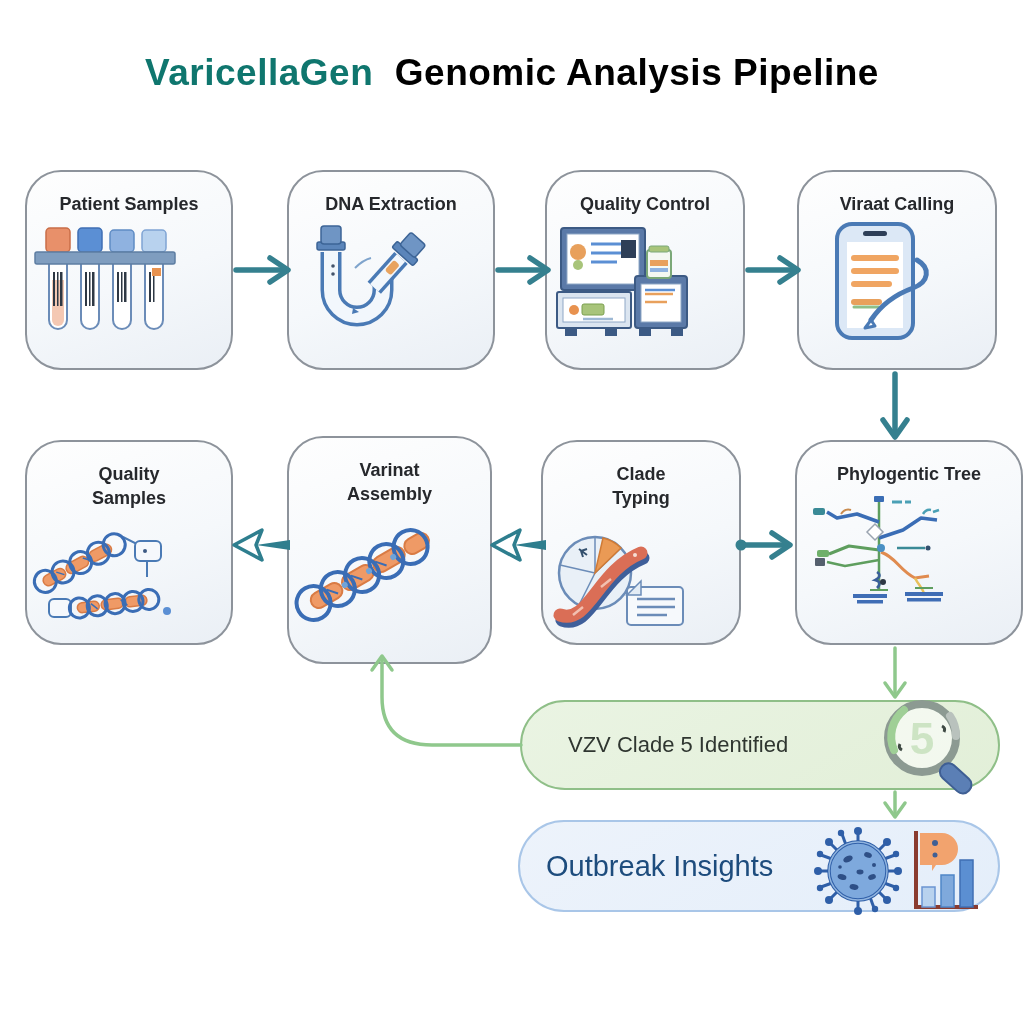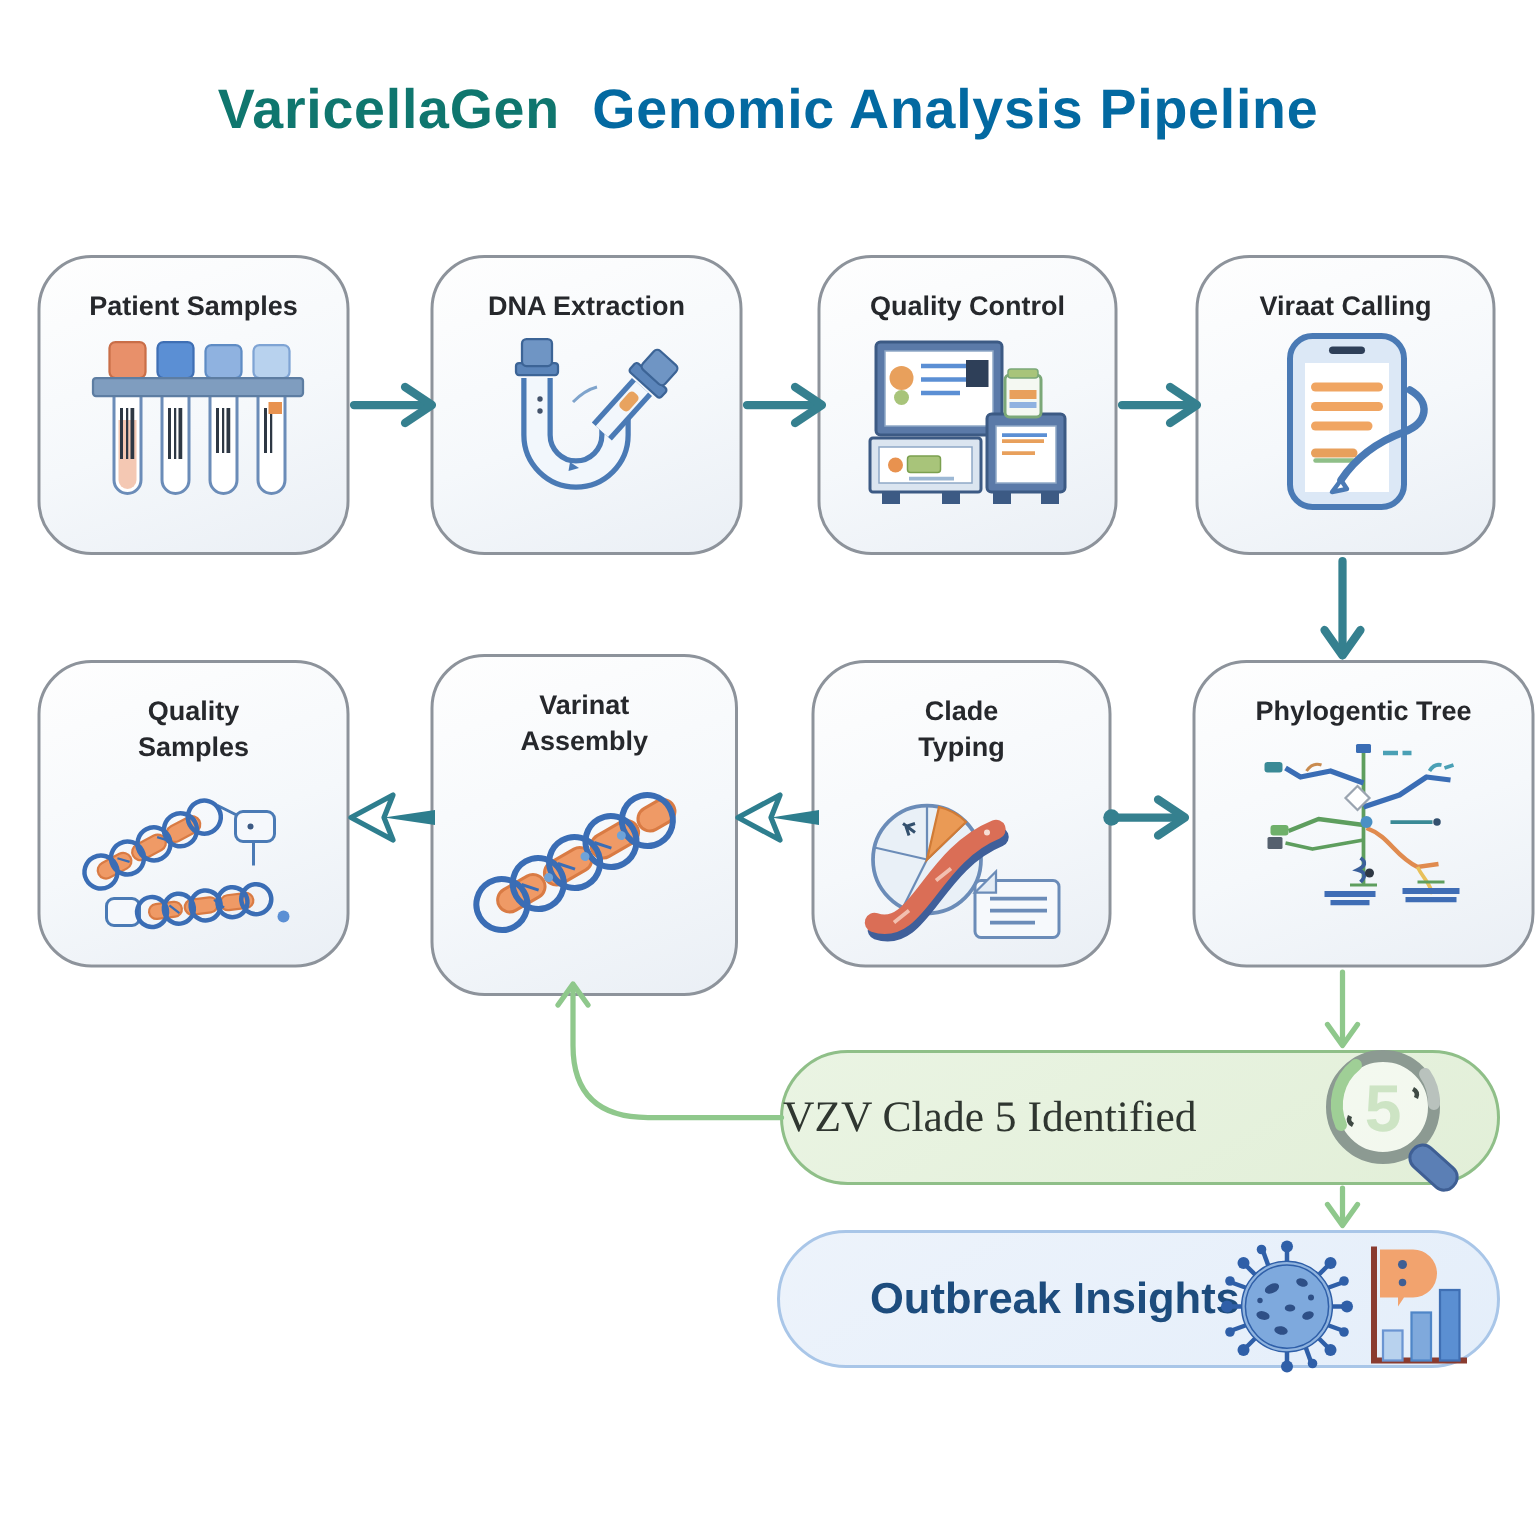--- a/index.html
+++ b/index.html
@@ -5,49 +5,49 @@
   html,body{margin:0;padding:0;}
   body{
     width:1024px;height:1024px;position:relative;background:#ffffff;
     font-family:"Liberation Sans", sans-serif;overflow:hidden;
   }
   .title{
     position:absolute;top:52px;left:0;width:1024px;text-align:center;
     font-size:37px;letter-spacing:.5px;white-space:nowrap;
   }
   .title .brand{font-weight:700;color:#0f766e;}
-  .title .rest{font-weight:600;color:#0369a1;margin-top:16px;}
+  .title .rest{font-weight:600;color:#000000;margin-top:16px;}
   .stage-box{
     position:absolute;border:2px solid #8d939b;border-radius:36px;
     background:linear-gradient(160deg,#fefefe 0%,#f5f8fb 55%,#eaeff5 100%);
-    box-sizing:border-box;display:flex;flex-direction:column;align-items:center;
+    box-sizing:border-box;display:flex;flex-direction:column;
   }
   .stage-label{
     margin-top:20px;font-size:18px;font-weight:700;color:#26282c;
     text-align:center;line-height:1.35;
   }
   .stage-icon{margin-top:4px;}
   .result-box{
     position:absolute;box-sizing:border-box;display:flex;align-items:center;
   }
   .green-box{
     left:520px;top:700px;width:480px;height:90px;border-radius:45px;
     background:linear-gradient(150deg,#eaf4e3 0%,#e2efd8 100%);
     border:2px solid #8fbf88;
   }
   .green-box .result-text{
-    font-size:29px;color:#2f3630;font-weight:500;font-family:Liberation Serif, serif;
+    margin-left:46px;font-size:22px;color:#2f3630;font-weight:500;
   }
   .blue-box{
     left:518px;top:820px;width:482px;height:92px;border-radius:46px;
     background:linear-gradient(150deg,#edf3fb 0%,#e4eefa 100%);
     border:2px solid #a9c6e8;
   }
   .blue-box .result-text{
-    margin-left:60px;font-size:29px;color:#1d4c7d;font-weight:700;
+    margin-left:26px;font-size:29px;color:#1d4c7d;font-weight:400;
   }
   .mag-wrap{position:absolute;right:14px;top:-10px;}
   .blue-icons{position:absolute;right:16px;top:3px;display:flex;align-items:center;gap:4px;}
   svg{display:block;}
   .arrows{position:absolute;left:0;top:0;pointer-events:none;}
 </style>
 </head>
 <body>
 
 <div class="title">

